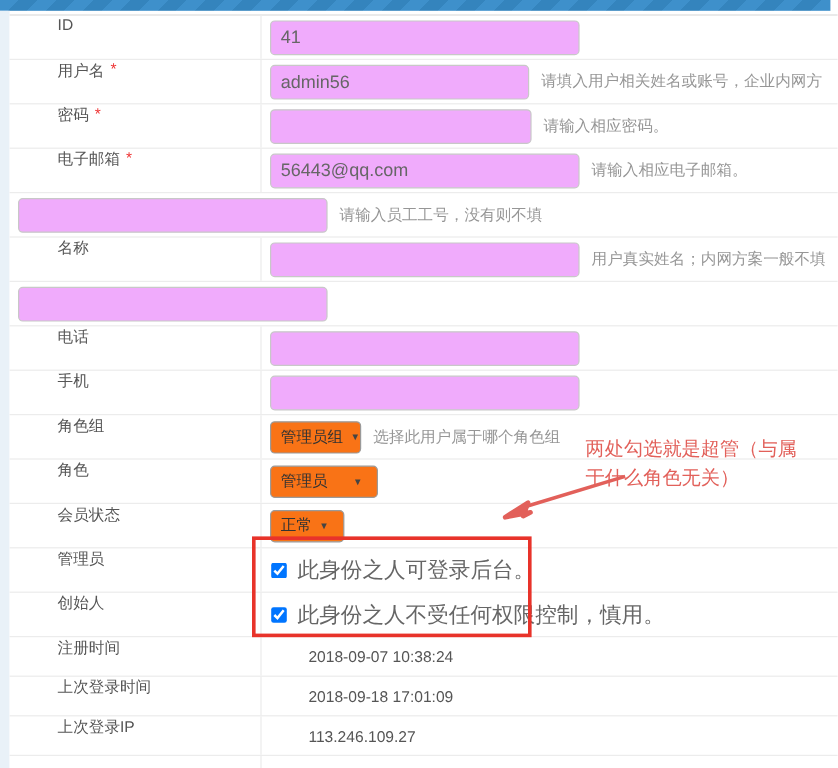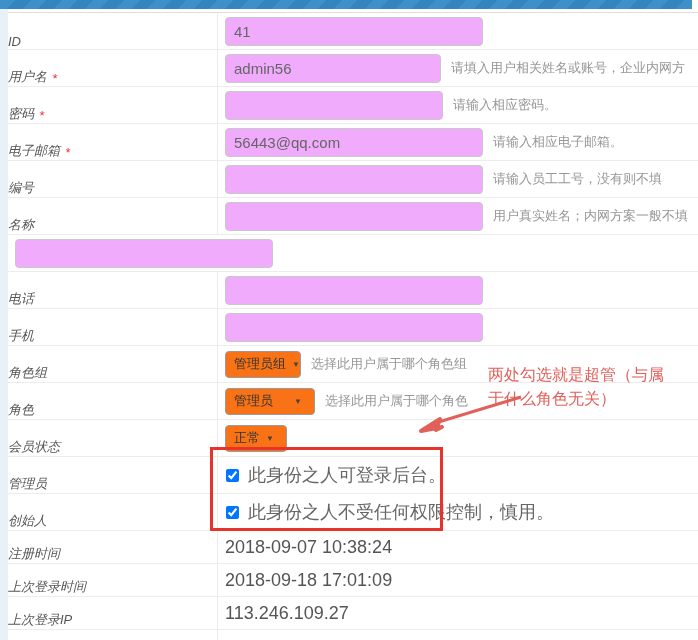--- a/index.html
+++ b/index.html
@@ -25,23 +25,24 @@
   }
   .form-row{
     display:flex;align-items:stretch;
     border-bottom:1px solid #ececec;
     box-sizing:border-box;
   }
   .form-row.h-input{min-height:37px;}
   .form-row.h-text{min-height:33px;}
   .label-cell{
     width:210px;flex:0 0 210px;box-sizing:border-box;
+    padding-left:40px;
     border-right:1px solid #ececec;
-    display:flex;align-items:flex-end;
-    font-size:13px;color:#555555;font-style:italic;
+    display:flex;align-items:flex-start;
+    font-size:13px;color:#555555;
   }
   .req-star{color:#ee3333;margin-left:5px;font-size:13px;}
   .value-cell{
     flex:1;display:flex;align-items:center;
     padding:3px 0 3px 7px;
     white-space:nowrap;
   }
   .txt-input{
     box-sizing:border-box;
     width:258px;height:29px;
@@ -61,21 +62,21 @@
     border:1px solid #9a9a9a;border-radius:4px;
     background:#f97316;
     display:inline-flex;align-items:center;justify-content:space-between;
     padding:0 12px 0 8px;
     font-size:13px;color:#333333;
     cursor:default;
   }
   .select-arrow{font-size:8px;color:#444444;margin-left:6px;}
   .cb{width:13px;height:13px;margin:0 9px 0 1px;}
   .cb-label{font-size:18px;color:#666666;}
-  .plain-value{font-size:18px;color:#555555;}
+  .plain-value{font-size:13px;color:#555555;margin-left:32px;}
   .annotation-box{
     position:absolute;left:210px;top:447px;width:233px;height:84px;
     box-sizing:border-box;
     pointer-events:none;
   }
   .annotation-note{
     position:absolute;left:488px;top:363px;width:220px;
     font-size:16px;line-height:24px;
     pointer-events:none;
   }
@@ -120,23 +121,20 @@
       <div class="label-cell">
         <span>电子邮箱</span>
         <span class="req-star">*</span>
       </div>
       <div class="value-cell">
         <input class="txt-input" type="text" value="56443@qq.com" style="width: 258px;">
         <span class="hint">请输入相应电子邮箱。</span>
       </div>
     </div>
     <div class="form-row h-input">
-      <div class="label-cell">
-        <span>编号</span>
-      </div>
       <div class="value-cell">
         <input class="txt-input" type="text" style="width: 258px;">
         <span class="hint">请输入员工工号，没有则不填</span>
       </div>
     </div>
     <div class="form-row h-input">
       <div class="label-cell">
         <span>名称</span>
       </div>
       <div class="value-cell">
@@ -179,21 +177,20 @@
     </div>
     <div class="form-row h-input">
       <div class="label-cell">
         <span>角色</span>
       </div>
       <div class="value-cell">
         <div class="fake-select" style="width: 90px;">
           <span>管理员</span>
           <span class="select-arrow">▼</span>
         </div>
-        <span class="hint">选择此用户属于哪个角色</span>
       </div>
     </div>
     <div class="form-row h-input">
       <div class="label-cell">
         <span>会员状态</span>
       </div>
       <div class="value-cell">
         <div class="fake-select" style="width: 62px;">
           <span>正常</span>
           <span class="select-arrow">▼</span>

